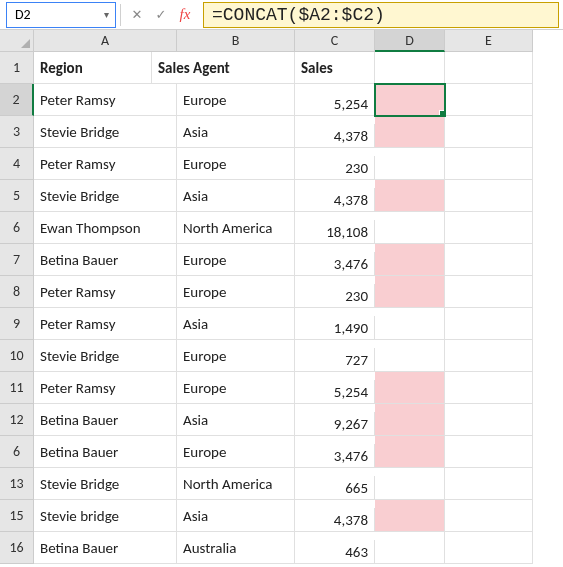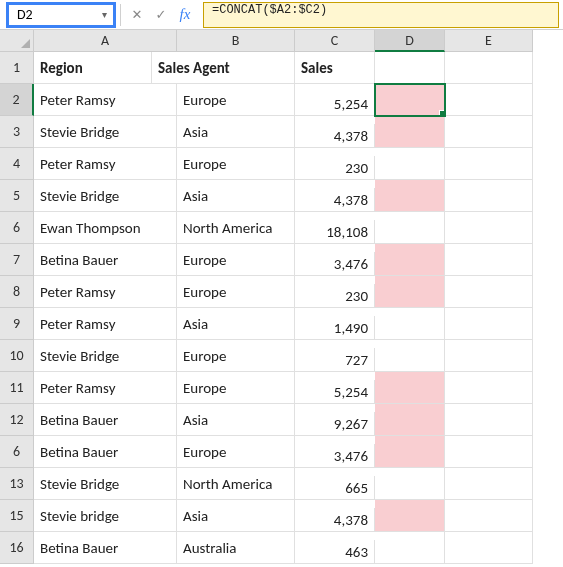--- a/index.html
+++ b/index.html
@@ -16,21 +16,21 @@
     display: flex;
     align-items: center;
     height: 30px;
     border-bottom: 1px solid #d0d0d0;
     background: #fff;
   }
   .name-box {
     width: 110px;
     height: 26px;
     margin: 2px 0 2px 6px;
-    border: 3px solid #3b82f6;
+    border: 1px solid #3b82f6;
     display: flex;
     align-items: center;
     justify-content: space-between;
     padding: 0 6px 0 8px;
     background: #fff;
     position: relative;
   }
   .name-box .chev {
     font-size: 10px;
     color: #666;
@@ -46,34 +46,34 @@
     height: 24px;
     display: flex;
     align-items: center;
     justify-content: center;
     color: #888;
     font-size: 13px;
   }
   .fb-btn.fx {
     font-style: italic;
     font-family: 'Times New Roman', serif;
-    color: #3b82f6;
+    color: #ef4444;
     font-size: 15px;
   }
   .formula-input {
     flex: 1;
     height: 26px;
     margin: 2px 4px 2px 6px;
     border: 1px solid #c8a000;
     background: #fff7d1;
     padding: 0 8px;
     display: flex;
-    align-items: flex-start;
+    align-items: center;
     font-family: Consolas, 'Courier New', monospace;
-    font-size: 12px;
+    font-size: 18px;
     color: #222;
   }
   .grid-wrap {
     position: relative;
   }
   .corner-select-all {
     position: absolute;
     left: 0; top: 0;
     width: 34px; height: 22px;
     background: #e6e6e6;

